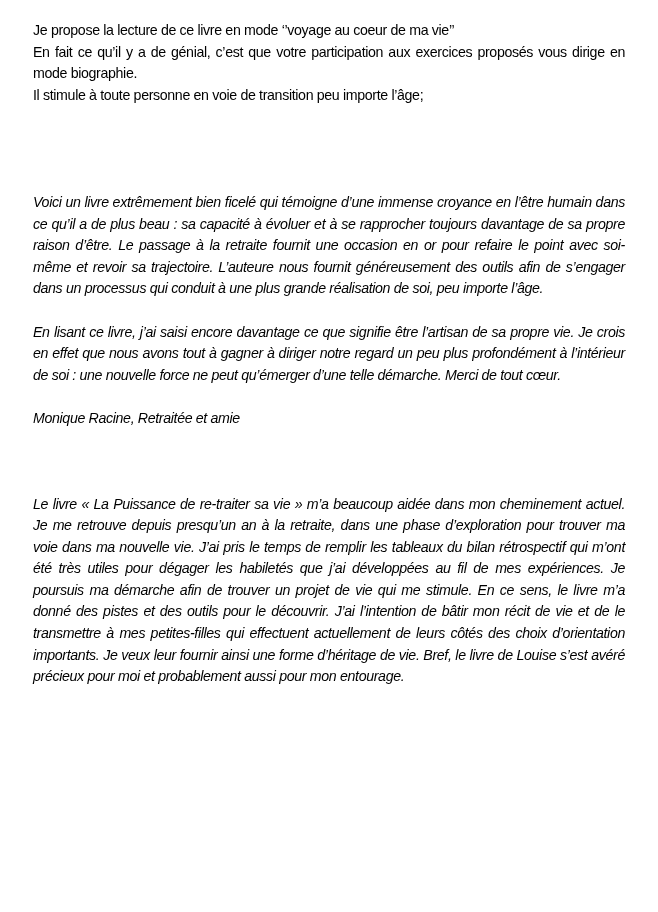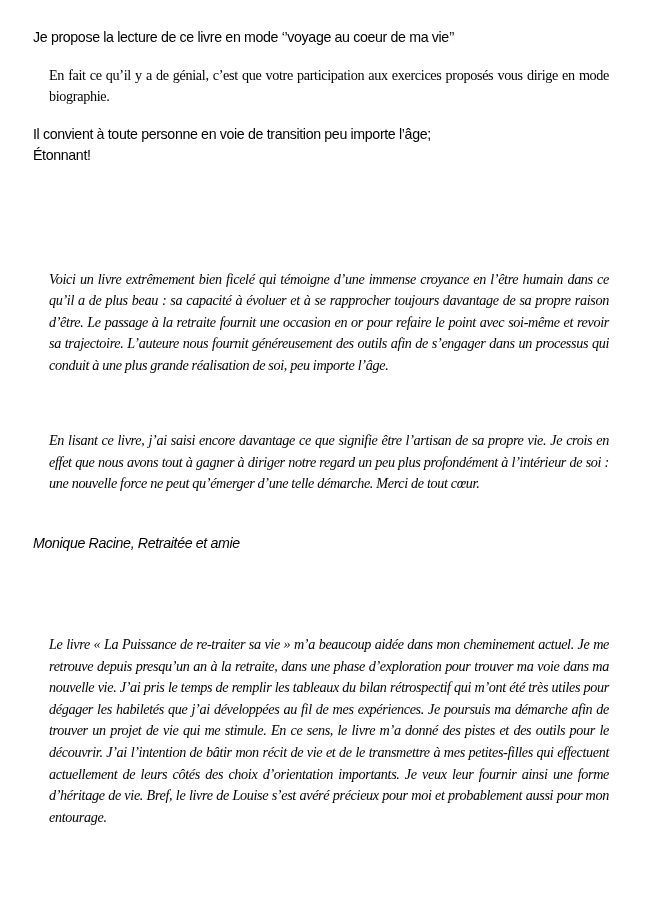--- a/index.html
+++ b/index.html
@@ -11,56 +11,54 @@
       width: 658px;
       height: 912px;
       position: relative;
       overflow: hidden;
       font-family: "Liberation Sans", sans-serif;
       color: #000000;
     }
     .page {
       position: absolute;
       left: 33px;
-      top: 27px;
+      top: 20px;
       width: 592px;
     }
     .line {
       font-size: 14.2px;
       line-height: 21.6px;
       white-space: nowrap;
       letter-spacing: -0.35px;
     }
     .para {
       font-size: 14.2px;
       line-height: 21.6px;
       text-align: justify;
       letter-spacing: -0.35px;
-      margin: 16px;
-      font-family: Liberation Serif, serif;
+      margin: 0;
     }
     .italic { font-style: italic; }
     .blank { height: 21.6px; }
     .gap-large { height: 64px; }
     .sig {
       font-size: 14.2px;
       line-height: 21.6px;
       letter-spacing: -0.35px;
     }
   </style>
 </head>
 <body>
 
 <div class="page">
 
   <section>
     <div class="line">Je propose la lecture de ce livre en mode ‘’voyage au coeur de ma vie’’</div>
     <p class="para">En fait ce qu’il y a de génial, c’est que votre participation aux exercices proposés vous dirige en mode biographie.</p>
-    <div class="line">Il convient à toute personne en voie de transition peu importe l’âge;</div>
-    <div class="line">Étonnant!</div>
+    <div class="line">Il stimule à toute personne en voie de transition peu importe l’âge;</div>
     <div class="blank"></div>
   </section>
 
   <div class="gap-large"></div>
 
   <section class="italic">
     <p class="para">Voici un livre extrêmement bien ficelé qui témoigne d’une immense croyance en l’être humain dans ce qu’il a de plus beau : sa capacité à évoluer et à se rapprocher toujours davantage de  sa propre raison d’être. Le passage à la retraite fournit une occasion en or pour refaire le point avec soi-même et revoir sa trajectoire. L’auteure nous fournit généreusement des outils afin de s’engager dans un processus qui conduit à une plus grande réalisation de soi, peu importe l’âge.</p>
     <div class="blank"></div>
     <p class="para">En lisant ce livre, j’ai saisi encore davantage ce que signifie être l’artisan de sa propre vie. Je crois en effet que nous avons tout à gagner à diriger notre regard un peu plus profondément à l’intérieur de soi : une nouvelle force ne peut qu’émerger d’une telle démarche.  Merci de tout cœur.</p>
     <div class="blank"></div>

